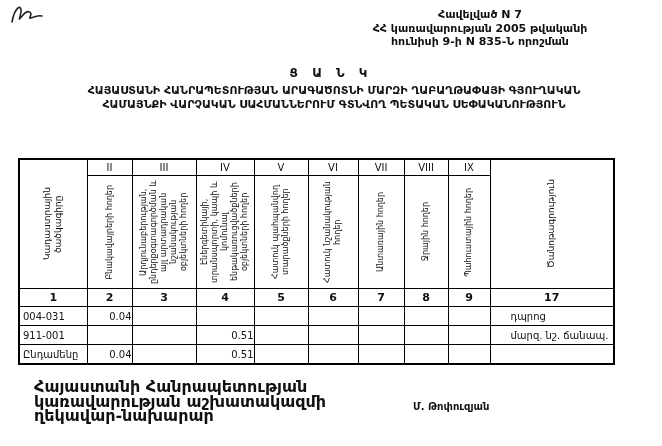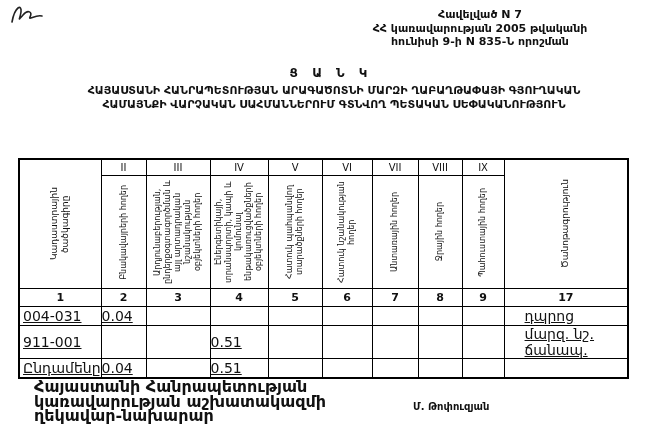--- a/index.html
+++ b/index.html
@@ -43,23 +43,23 @@
     writing-mode:vertical-rl;
     transform:rotate(180deg);
     margin:0 auto;
     font-size:8px;
     line-height:1.25;
     max-height:108px;
     text-align:center;
   }
   td.rotcell .rot.big{font-size:9px;max-height:122px;}
   tr.numrow td{height:17px;text-align:center;font-size:11px;font-weight:700;}
-  tr.datarow td{height:18px;font-size:14px;text-decoration:underline;}
+  tr.datarow td{height:18px;font-size:10px;}
   tr.datarow td.code{text-align:left;padding-left:3px;}
-  tr.datarow td.val{text-align:left;}
+  tr.datarow td.val{text-align:right;}
   tr.datarow td.note{text-align:left;padding-left:20px;}
   .footer-left{
     position:absolute;left:34px;top:380px;
     font-size:16px;font-weight:700;line-height:14.5px;
   }
   .signature{
     position:absolute;left:413px;top:401px;
     font-size:10px;font-weight:700;
   }
 </style>

